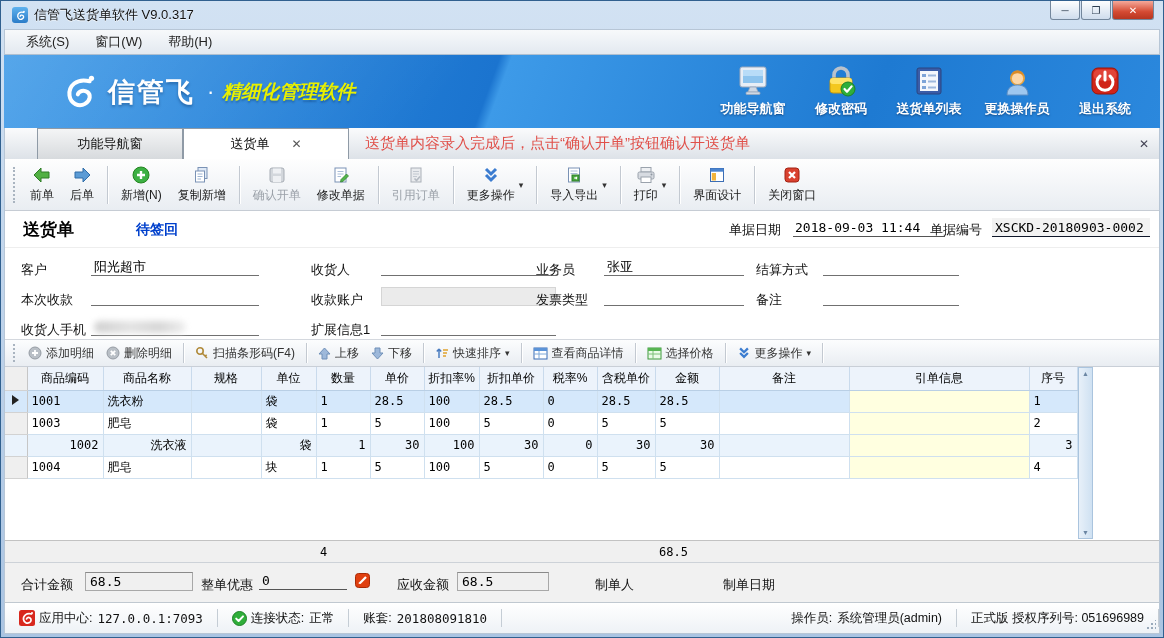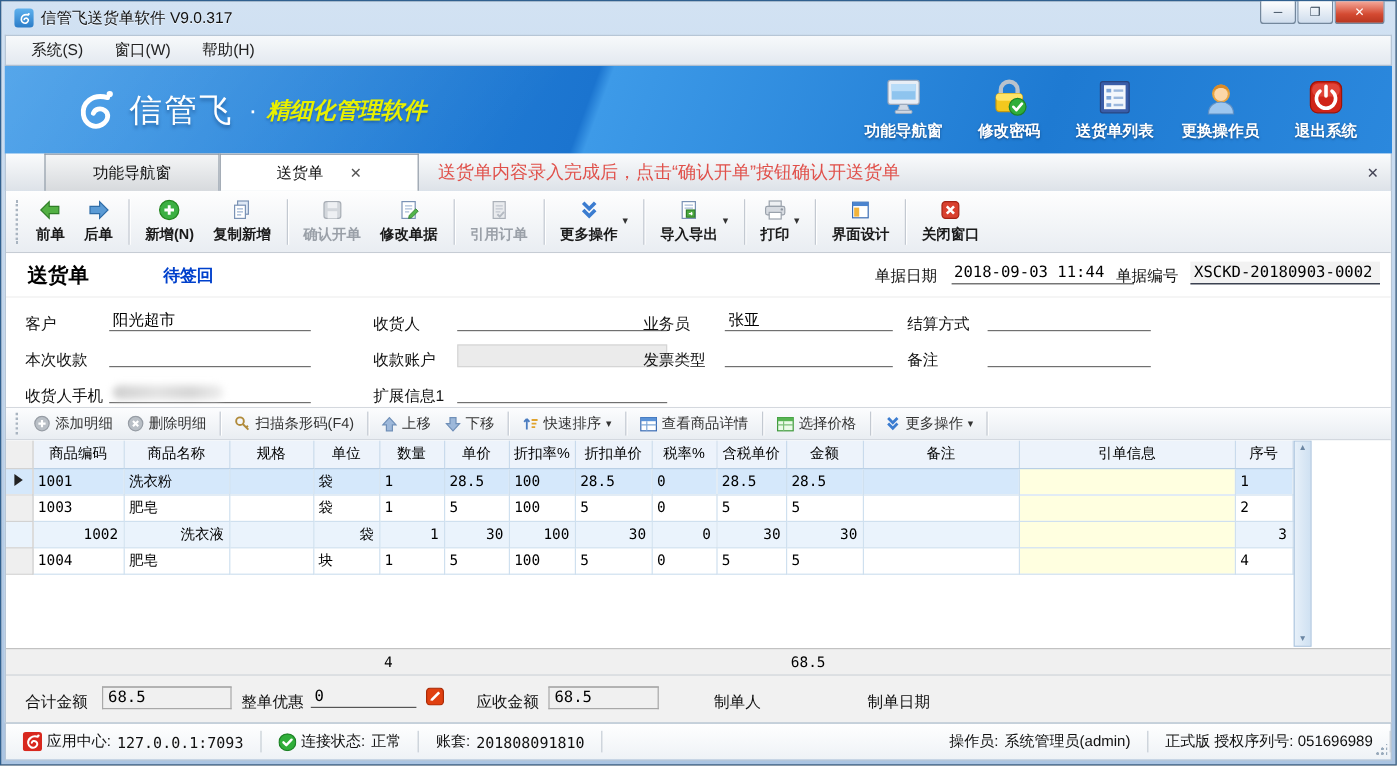--- a/index.html
+++ b/index.html
@@ -21,21 +21,21 @@
   
   .menubar { height:26px; background:linear-gradient(#f7f9fb,#e3e9f0); border:1px solid #b7c6d6; border-bottom-color:#aebfd0; display:flex; align-items:center; padding-left:8px; }
   .menu-item { font-size:13px; color:#222; padding:3px 13px; }
 
   
   .banner { height:73px; position:relative; overflow:hidden;
     background:linear-gradient(110deg,#3394e6 0%,#1b74cf 42%,#3d9ae8 43%,#1e7ad2 75%,#2b88dd 100%); display:flex; align-items:center; }
   .banner:before { content:""; position:absolute; left:-10%; top:-60%; width:70%; height:160%;
     background:linear-gradient(115deg,rgba(255,255,255,.22),rgba(255,255,255,0) 70%); transform:skewX(-20deg); }
   .brand { display:flex; align-items:center; margin-left:56px; position:relative; }
-  .brand-name { color:#fff; font-size:27px; font-weight:normal; letter-spacing:2px; margin-left:10px; text-shadow:0 2px 3px rgba(0,40,90,.4); }
+  .brand-name { color:#fff; font-size:27px; font-weight:bold; letter-spacing:2px; margin-left:10px; text-shadow:0 2px 3px rgba(0,40,90,.4); }
   .brand-dot { color:#fff; font-size:22px; margin:0 8px 0 12px; }
   .brand-slogan { color:#e8f000; font-size:19px; font-weight:bold; font-style:italic; text-shadow:0 2px 2px rgba(0,40,90,.35); }
   .banner-nav { margin-left:auto; display:flex; align-items:flex-end; padding-right:14px; position:relative; }
   .bn-btn { width:82px; display:flex; flex-direction:column; align-items:center; margin-left:6px; }
   .bn-btn .bn-label { color:#fff; font-size:13px; font-weight:bold; margin-top:3px; white-space:nowrap; text-shadow:0 1px 2px rgba(0,30,70,.55); }
 
   
   .tabstrip { height:31px; background:linear-gradient(#fafbfc,#dde2e8); border-left:1px solid #b7c6d6; border-right:1px solid #b7c6d6; display:flex; align-items:stretch; padding-left:32px; position:relative; }
   .tab { display:flex; align-items:center; justify-content:center; font-size:13px; color:#111; }
   .tab.inactive { width:146px; background:linear-gradient(#f4f5f6,#d7dadd); border:1px solid #8f9aa6; border-bottom:none; }
@@ -45,21 +45,21 @@
   .strip-x { position:absolute; right:10px; top:9px; font-size:12px; color:#445; }
 
   
   .page { flex:1; background:#fff; border-left:1px solid #b7c6d6; border-right:1px solid #b7c6d6; display:flex; flex-direction:column; overflow:hidden; }
 
   
   .toolbar { height:52px; background:linear-gradient(#fefefe,#e9edf2); border-bottom:1px solid #c6ccd4; display:flex; align-items:center; padding-left:6px; }
   .grip { width:3px; height:36px; border-left:2px dotted #a9b4c0; margin:0 6px 0 2px; }
   .tb-btn { display:flex; align-items:center; padding:3px 8px; border-radius:3px; }
   .tb-col { display:flex; flex-direction:column; align-items:center; }
-  .tb-btn .lbl { font-size:12px; color:#1a1a1a; margin-top:3px; white-space:nowrap;font-weight:bold; }
+  .tb-btn .lbl { font-size:12px; color:#1a1a1a; margin-top:3px; white-space:nowrap; }
   .tb-btn.disabled .lbl { color:#9aa0a8; }
   .caret { font-size:9px; color:#333; margin-left:4px; }
   .tb-sep { width:1px; height:38px; background:#c3c9d1; box-shadow:1px 0 0 #fff; margin:0 5px; }
 
   
   .docbar { height:36px; position:relative; background:#fff; }
   .docbar .doc-title { position:absolute; left:18px; top:7px; font-size:17px; font-weight:bold; color:#000; }
   .docbar .doc-status { position:absolute; left:131px; top:10px; font-size:14px; font-weight:bold; color:#0040cc; }
   .f-lbl { font-size:13px; color:#111; white-space:nowrap; }
   .docbar .l1 { position:absolute; left:724px; top:10px; }

